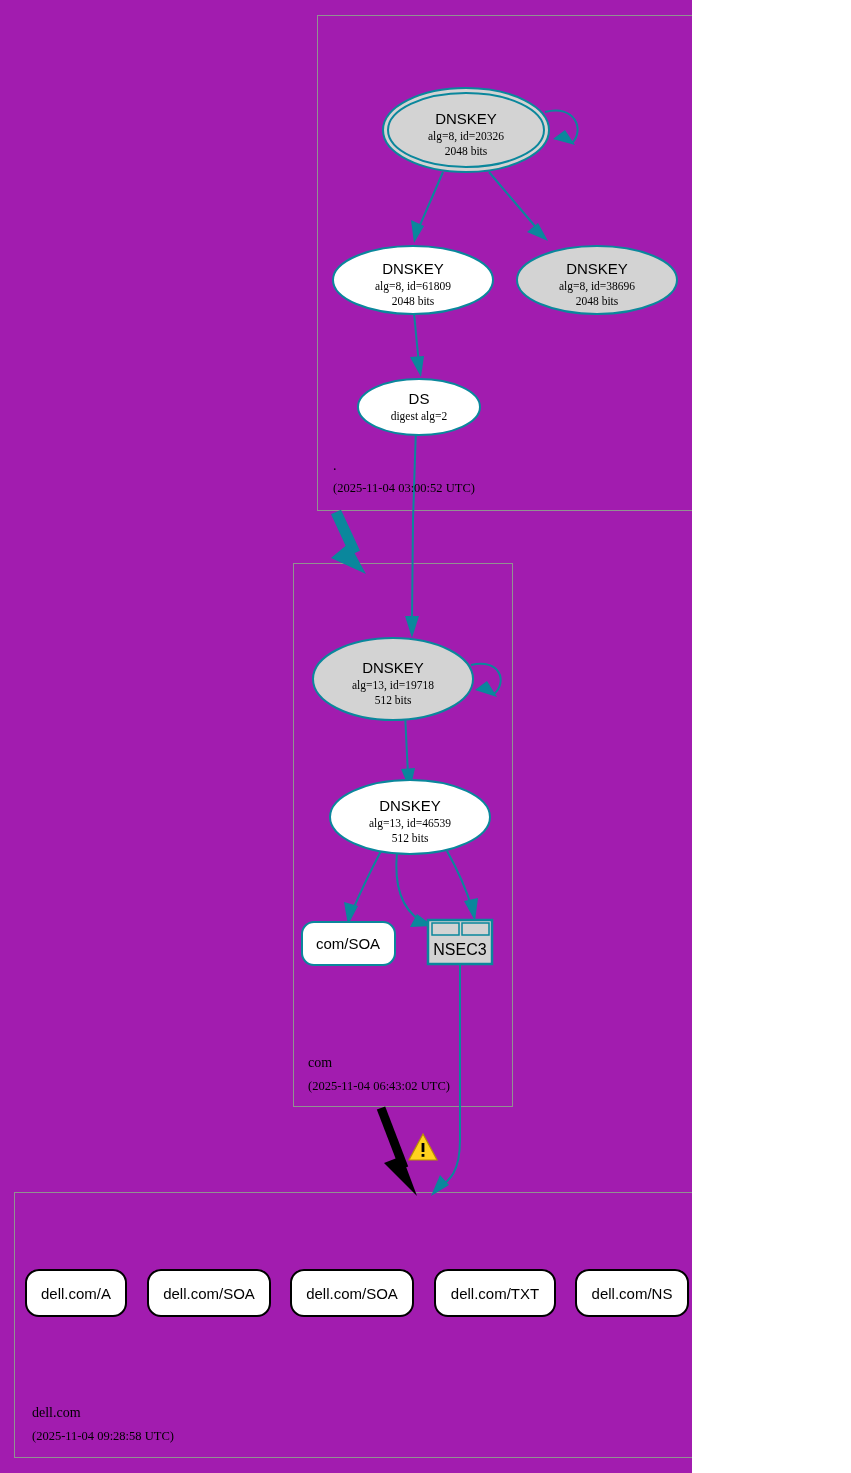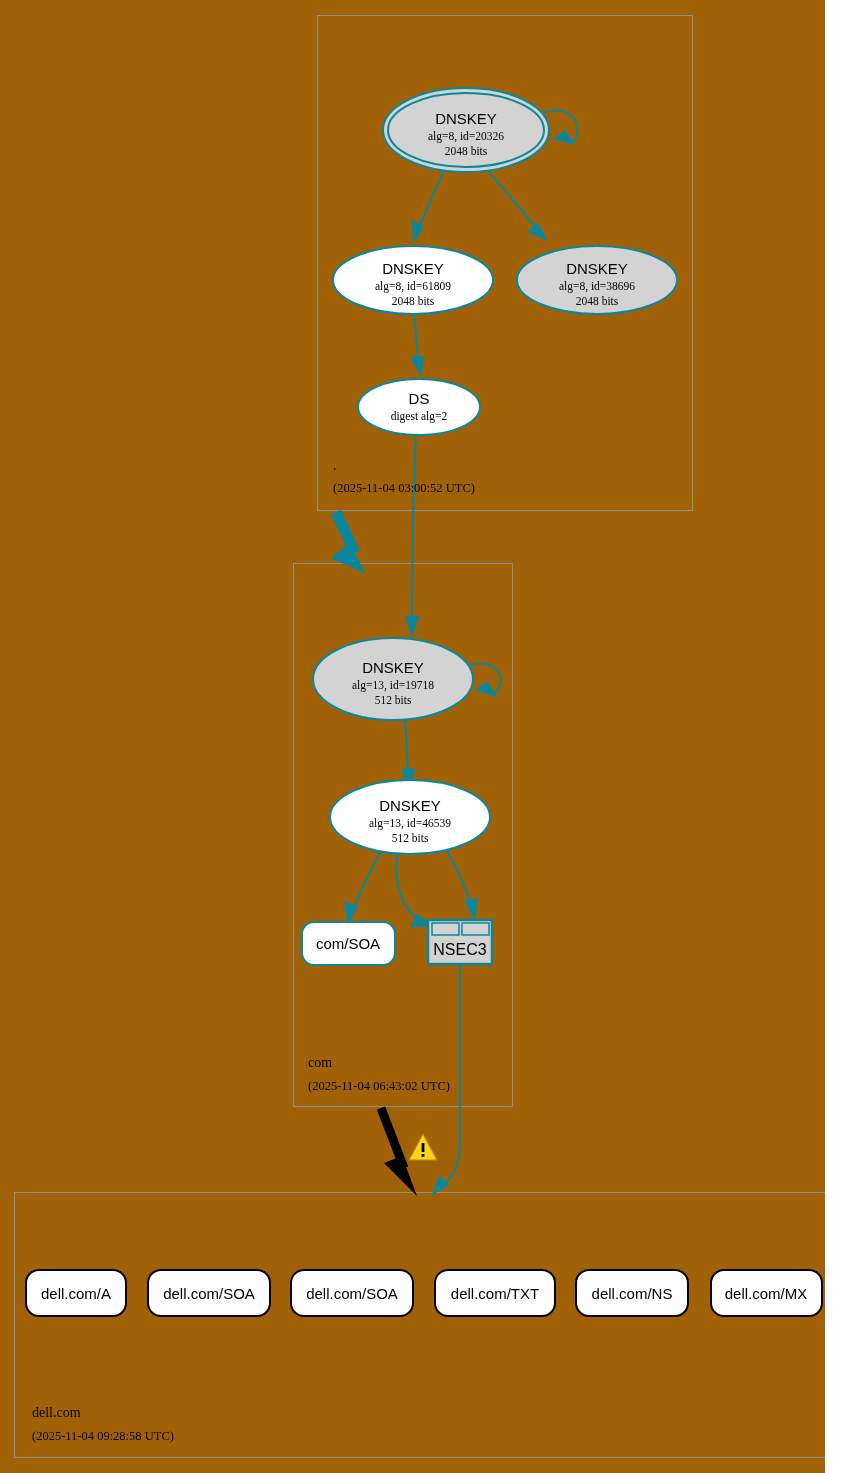--- a/index.html
+++ b/index.html
@@ -5,23 +5,23 @@
   html, body {
     margin: 0;
     padding: 0;
     background: #ffffff;
   }
   body {
     font-family: "Liberation Sans", sans-serif;
   }
   #canvas {
     position: relative;
-    width: 825px;
+    width: 692px;
     height: 1473px;
-    background: #a16207;
+    background: #a21caf;
     overflow: hidden;
   }
   svg.diagram {
     position: absolute;
     left: 0;
     top: 0;
     width: 851px;
     height: 1473px;
   }
   .zone-box {

